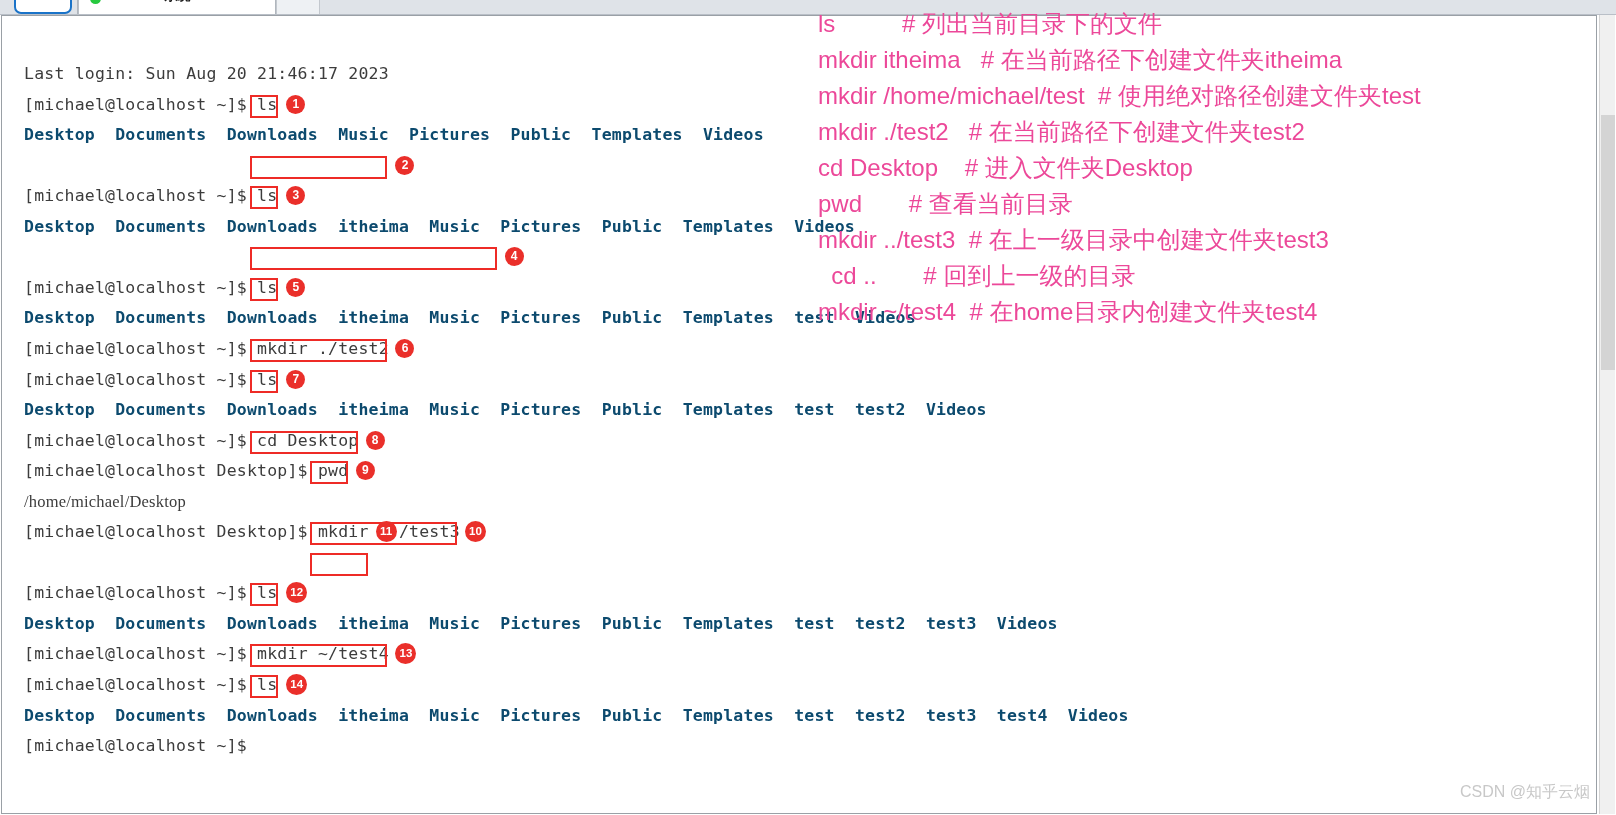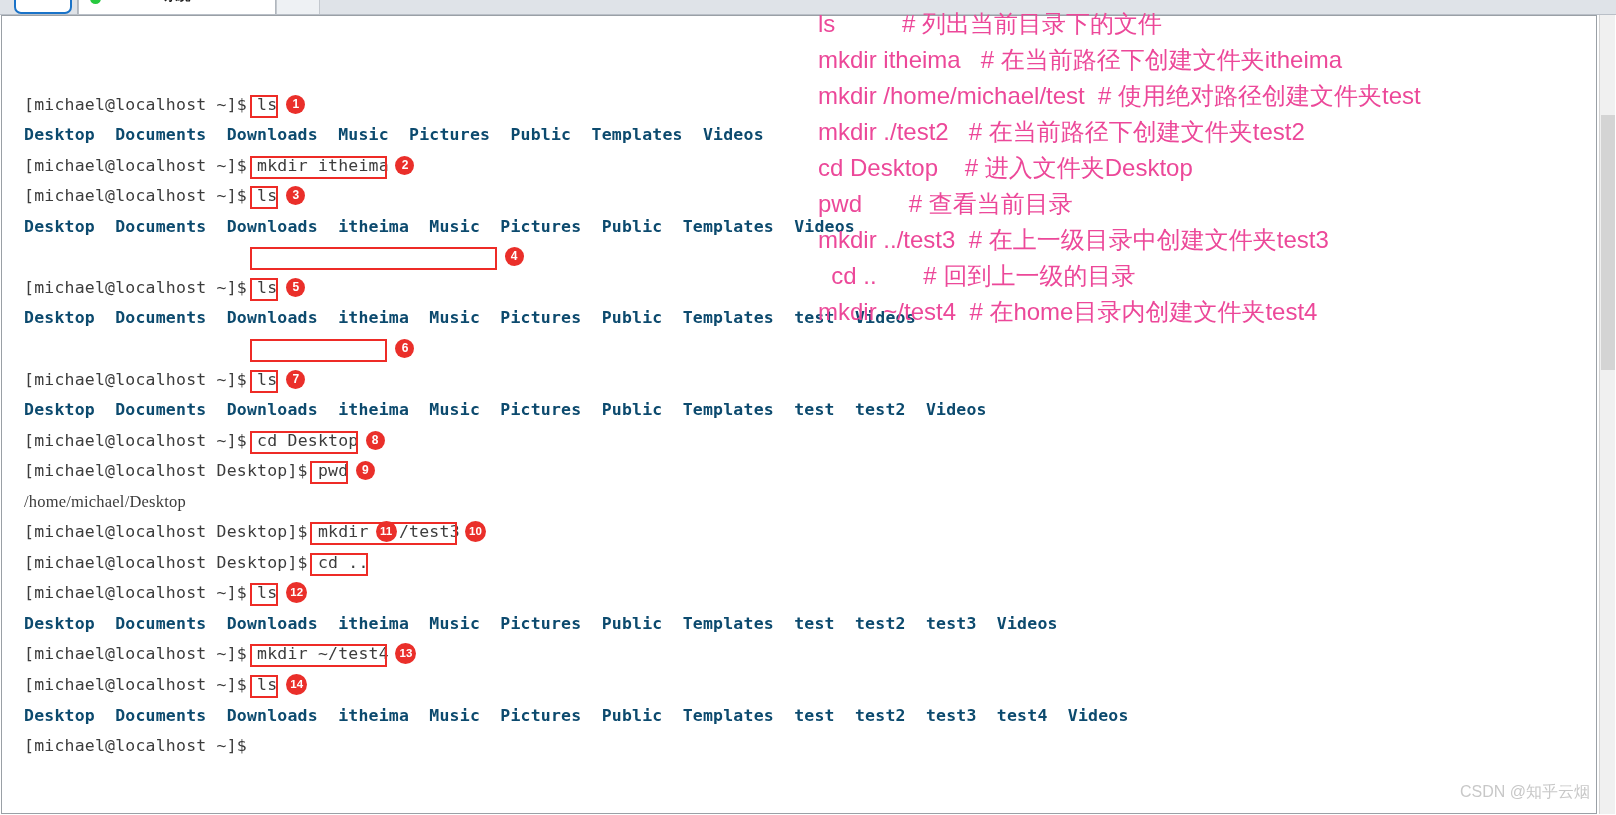--- a/index.html
+++ b/index.html
@@ -178,54 +178,54 @@
   <div class="tab-active"></div>
   <div class="tab-dot"></div>
   <div class="tab-title">1 CentOS系统</div>
   <div class="tab-close">×</div>
   <div class="tab-sep-b"></div>
   <div class="tab-next"></div>
 </div>
 
 <div id="terminal">
   <div id="term-inner">
+      <div class="tline" style="top: 47px;">Last login: Sun Aug 20 21:46:17 2023</div>
       <div class="tline" style="top: 77.55px;"><span class="prompt">[michael@localhost ~]$ </span><span class="cmd">ls</span></div>
       <div class="hl" style="left: 248.39px; top: 78.55px; width: 27.86px; height: 23px;"></div>
       <div class="badge b1" style="left: 284.25px; top: 78.55px;">1</div>
       <div class="tline blue" style="top: 108.1px;">Desktop  Documents  Downloads  Music  Pictures  Public  Templates  Videos</div>
-      <div class="tline" style="top: 138.65px;"><span class="prompt">[michael@localhost ~]$ </span><span class="cmd">mkdir itheima</span></div>
       <div class="hl" style="left: 248.39px; top: 139.65px; width: 137.09px; height: 23px;"></div>
       <div class="badge b1" style="left: 393.48px; top: 139.65px;">2</div>
       <div class="tline" style="top: 169.2px;"><span class="prompt">[michael@localhost ~]$ </span><span class="cmd">ls</span></div>
       <div class="hl" style="left: 248.39px; top: 170.2px; width: 27.86px; height: 23px;"></div>
       <div class="badge b1" style="left: 284.25px; top: 170.2px;">3</div>
       <div class="tline blue" style="top: 199.75px;">Desktop  Documents  Downloads  itheima  Music  Pictures  Public  Templates  Videos</div>
       <div class="hl" style="left: 248.39px; top: 231.3px; width: 246.32px; height: 23px;"></div>
       <div class="badge b1" style="left: 502.71px; top: 231.3px;">4</div>
       <div class="tline" style="top: 260.85px;"><span class="prompt">[michael@localhost ~]$ </span><span class="cmd">ls</span></div>
       <div class="hl" style="left: 248.39px; top: 261.85px; width: 27.86px; height: 23px;"></div>
       <div class="badge b1" style="left: 284.25px; top: 261.85px;">5</div>
       <div class="tline blue" style="top: 291.4px;">Desktop  Documents  Downloads  itheima  Music  Pictures  Public  Templates  test  Videos</div>
+      <div class="tline" style="top: 321.95px;"><span class="prompt">[michael@localhost ~]$ </span><span class="cmd">mkdir ./test2</span></div>
       <div class="hl" style="left: 248.39px; top: 322.95px; width: 137.09px; height: 23px;"></div>
       <div class="badge b1" style="left: 393.48px; top: 322.95px;">6</div>
       <div class="tline" style="top: 352.5px;"><span class="prompt">[michael@localhost ~]$ </span><span class="cmd">ls</span></div>
       <div class="hl" style="left: 248.39px; top: 353.5px; width: 27.86px; height: 23px;"></div>
       <div class="badge b1" style="left: 284.25px; top: 353.5px;">7</div>
       <div class="tline blue" style="top: 383.05px;">Desktop  Documents  Downloads  itheima  Music  Pictures  Public  Templates  test  test2  Videos</div>
       <div class="tline" style="top: 413.6px;"><span class="prompt">[michael@localhost ~]$ </span><span class="cmd">cd Desktop</span></div>
       <div class="hl" style="left: 248.39px; top: 414.6px; width: 107.3px; height: 23px;"></div>
       <div class="badge b1" style="left: 363.69px; top: 414.6px;">8</div>
       <div class="tline" style="top: 444.15px;"><span class="prompt">[michael@localhost Desktop]$ </span><span class="cmd">pwd</span></div>
       <div class="hl" style="left: 307.97px; top: 445.15px; width: 37.79px; height: 23px;"></div>
       <div class="badge b1" style="left: 353.76px; top: 445.15px;">9</div>
       <div class="tline" style="top: 474.7px; font-family: Liberation Serif, serif;">/home/michael/Desktop</div>
       <div class="tline" style="top: 505.25px;"><span class="prompt">[michael@localhost Desktop]$ </span><span class="cmd">mkdir ../test3</span></div>
       <div class="hl" style="left: 307.97px; top: 506.25px; width: 147.02px; height: 23px;"></div>
       <div class="badge b2" style="left: 462.99px; top: 505.25px;">10</div>
-      <div class="tline" style="top: 535.8px;"><span class="prompt">[michael@localhost Desktop]$ </span><span class="cmd">cd ..</span></div>
       <div class="hl" style="left: 307.97px; top: 536.8px; width: 57.65px; height: 23px;"></div>
       <div class="badge b2" style="left: 373.62px; top: 505px;">11</div>
       <div class="tline" style="top: 566.35px;"><span class="prompt">[michael@localhost ~]$ </span><span class="cmd">ls</span></div>
       <div class="hl" style="left: 248.39px; top: 567.35px; width: 27.86px; height: 23px;"></div>
       <div class="badge b2" style="left: 284.25px; top: 566.35px;">12</div>
       <div class="tline blue" style="top: 596.9px;">Desktop  Documents  Downloads  itheima  Music  Pictures  Public  Templates  test  test2  test3  Videos</div>
       <div class="tline" style="top: 627.45px;"><span class="prompt">[michael@localhost ~]$ </span><span class="cmd">mkdir ~/test4</span></div>
       <div class="hl" style="left: 248.39px; top: 628.45px; width: 137.09px; height: 23px;"></div>
       <div class="badge b2" style="left: 393.48px; top: 627.45px;">13</div>
       <div class="tline" style="top: 658px;"><span class="prompt">[michael@localhost ~]$ </span><span class="cmd">ls</span></div>

